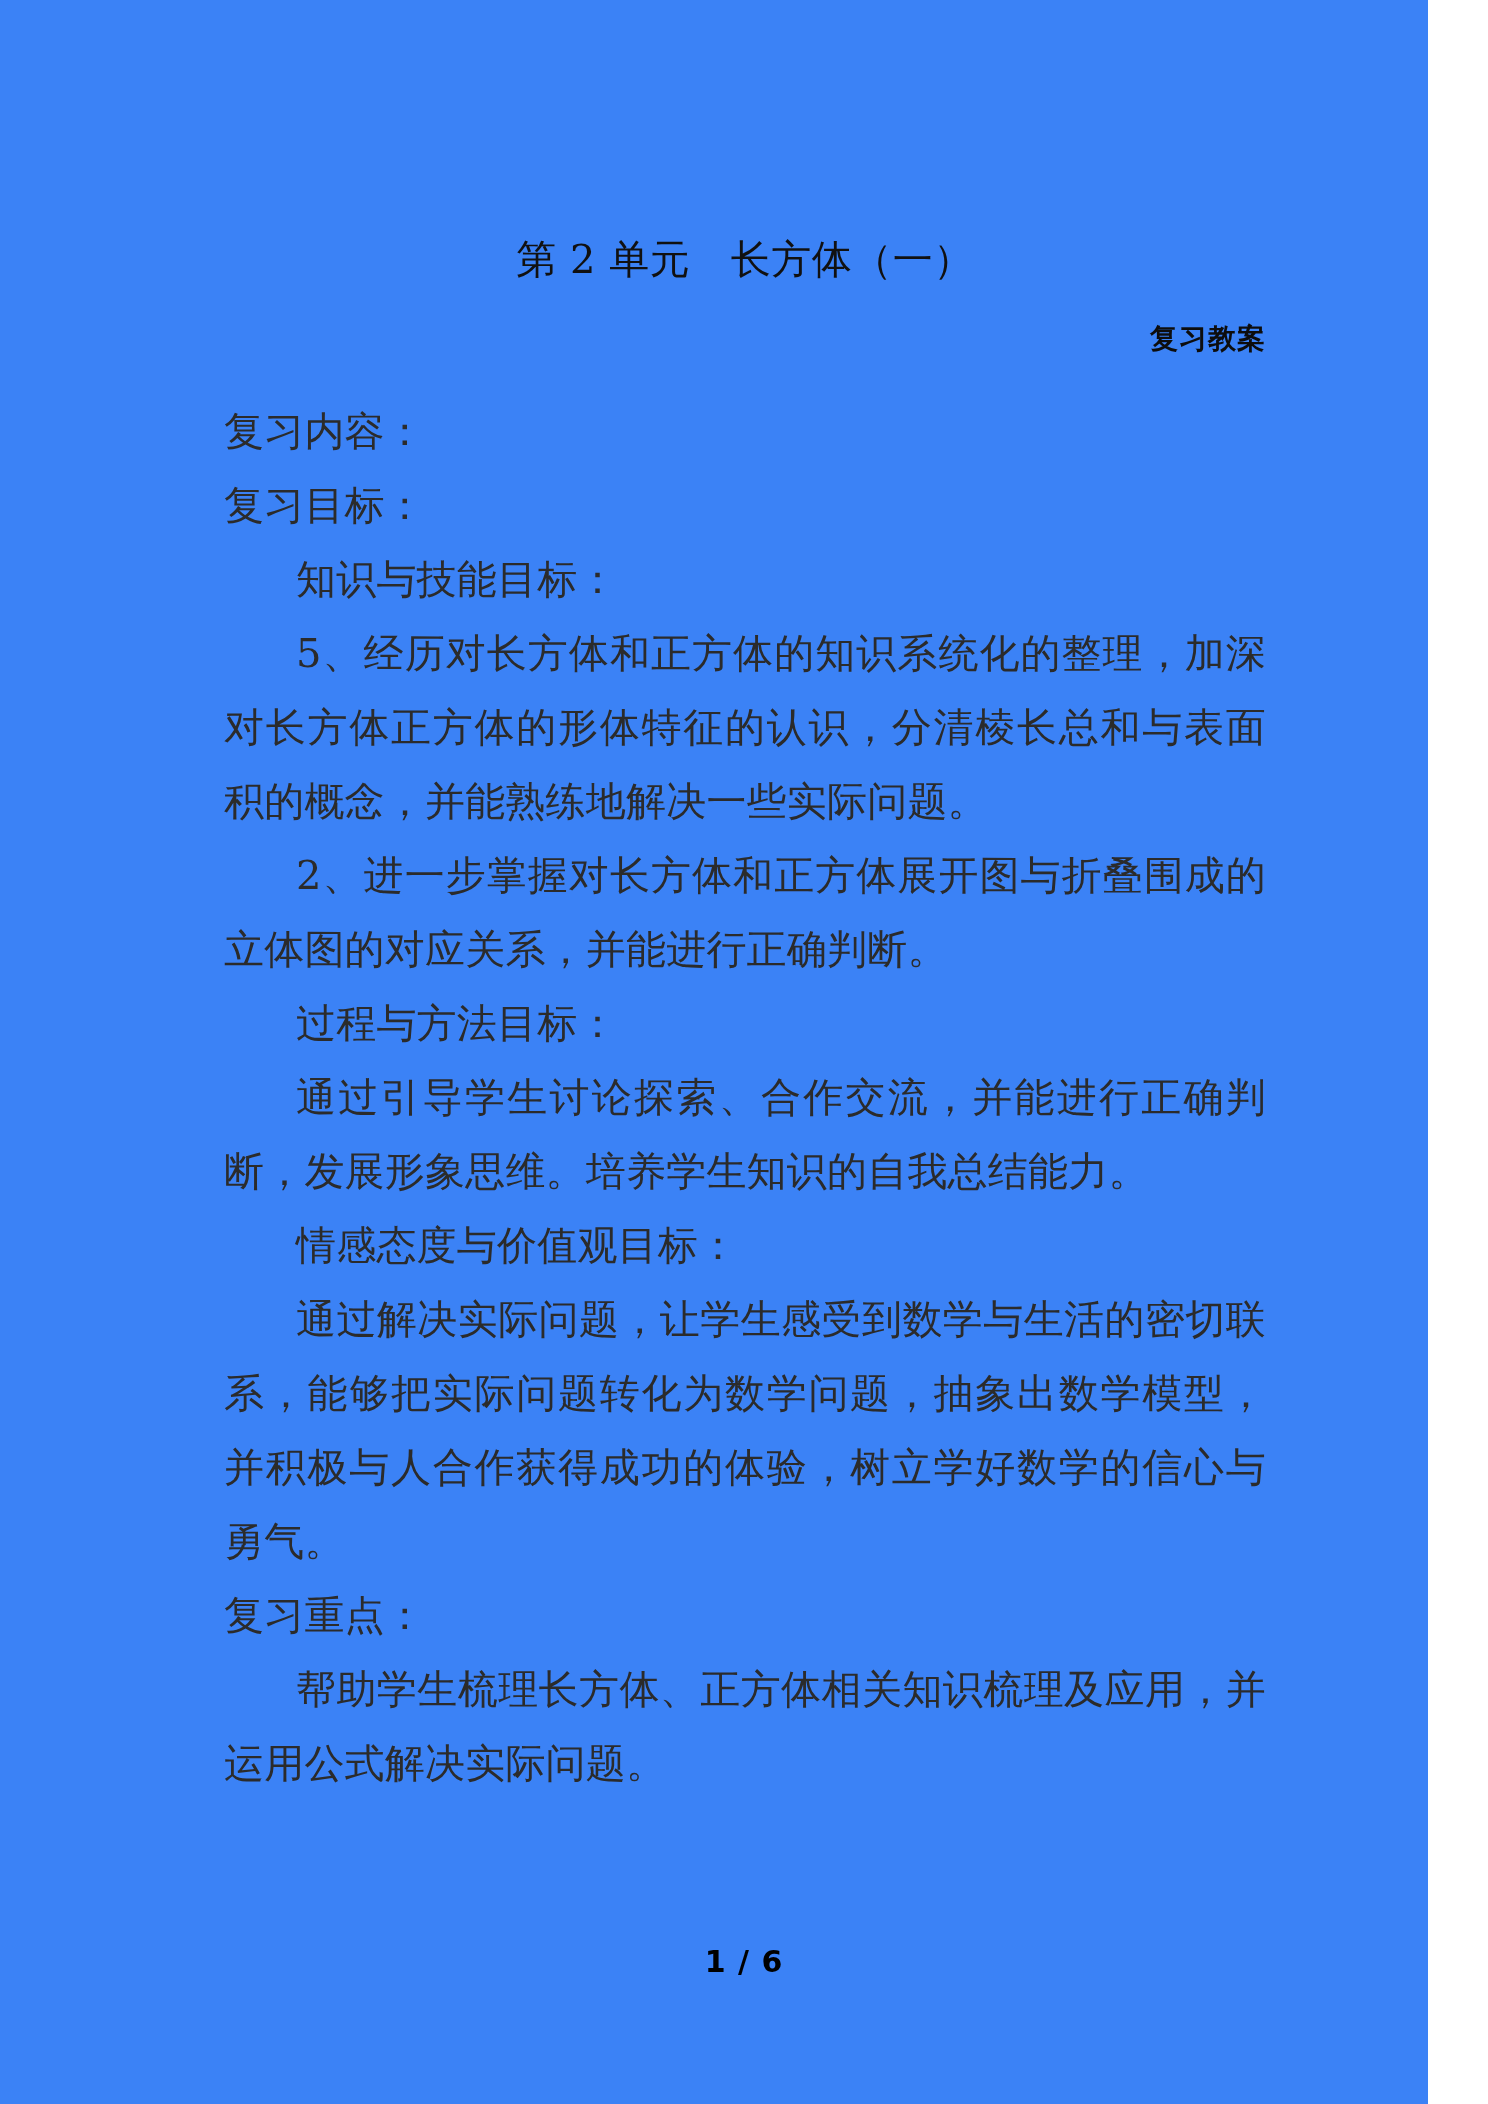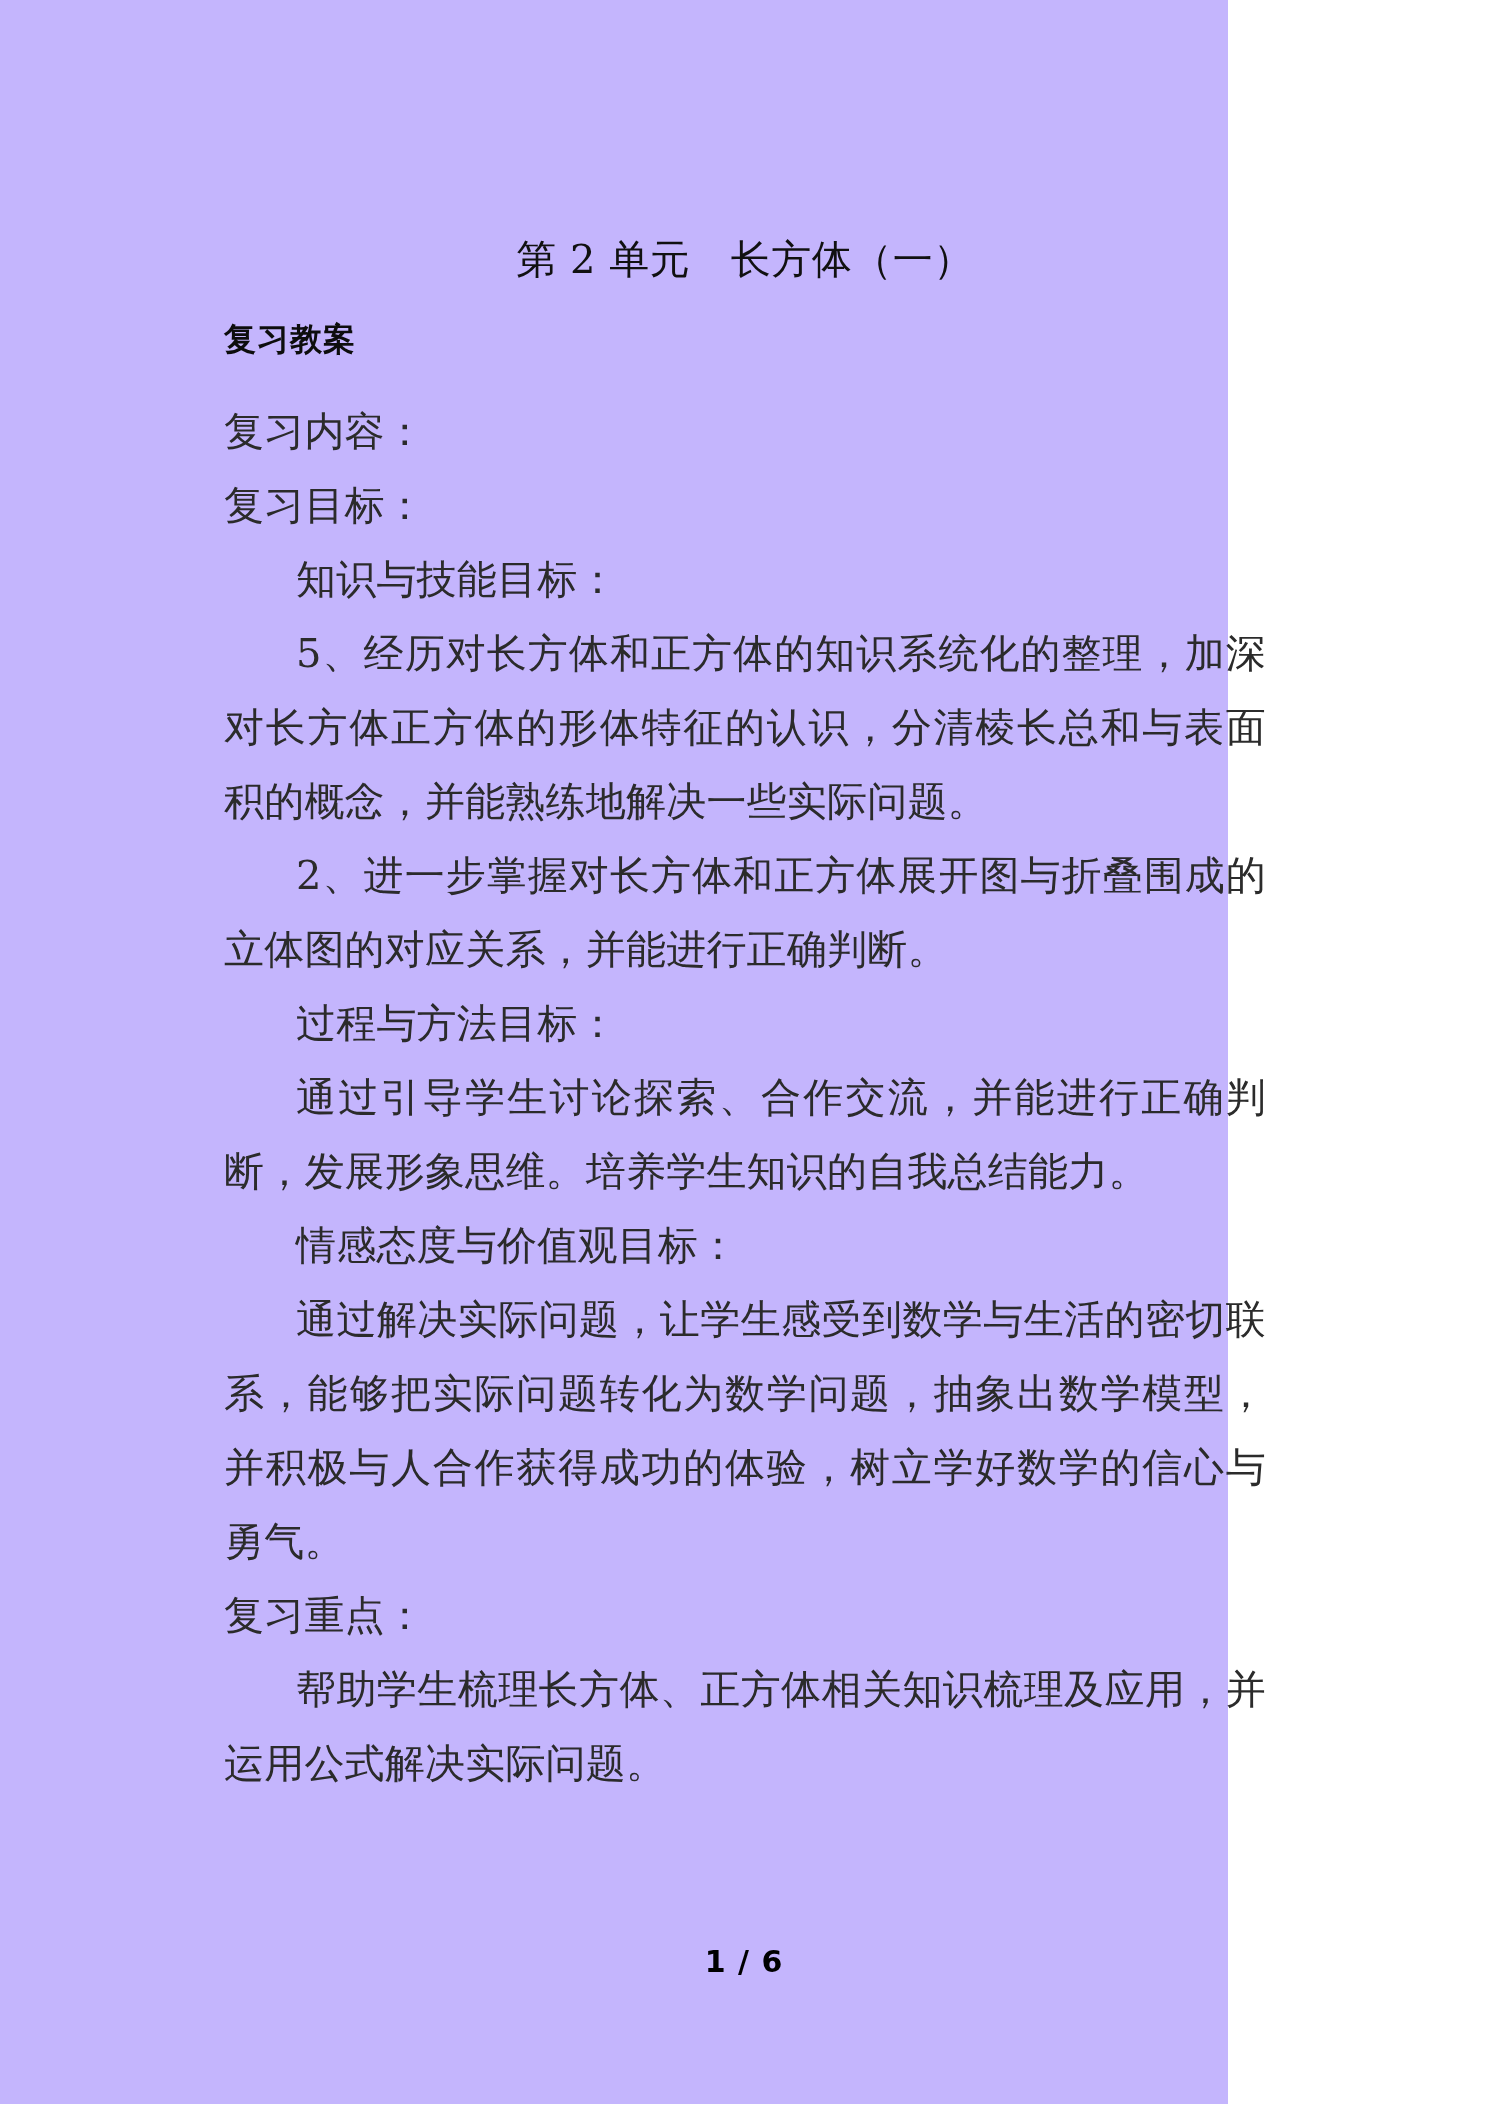--- a/index.html
+++ b/index.html
@@ -13,23 +13,23 @@
     position: relative;
     font-family: "DejaVu Serif", "Liberation Serif", serif;
     color: #1a1a1a;
     overflow: hidden;
   }
 
   .page {
     position: absolute;
     left: 0;
     top: 0;
-    width: 1228px;
+    width: 1428px;
     height: 2104px;
-    background: #c4b5fd;
+    background: #3b82f6;
   }
 
   .content {
     position: absolute;
     left: 224px;
     top: 0;
     width: 1042px;
   }
 
   
@@ -37,22 +37,22 @@
     text-align: center;
     font-size: 40px;
     line-height: 62px;
     margin-top: 228px;
     font-family: "DejaVu Serif", "Liberation Serif", serif;
     letter-spacing: 0.5px;
     white-space: pre;
     color: #111111;
   }
   .doc-title-2 {
-    text-align: left;
-    font-size: 32px;
+    text-align: right;
+    font-size: 28px;
     line-height: 62px;
     margin-top: 18px;
     font-weight: bold;
     font-family: Liberation Serif, serif;
     letter-spacing: 1px;
     color: #0d0d0d;
   }
 
   
   .body-block {

